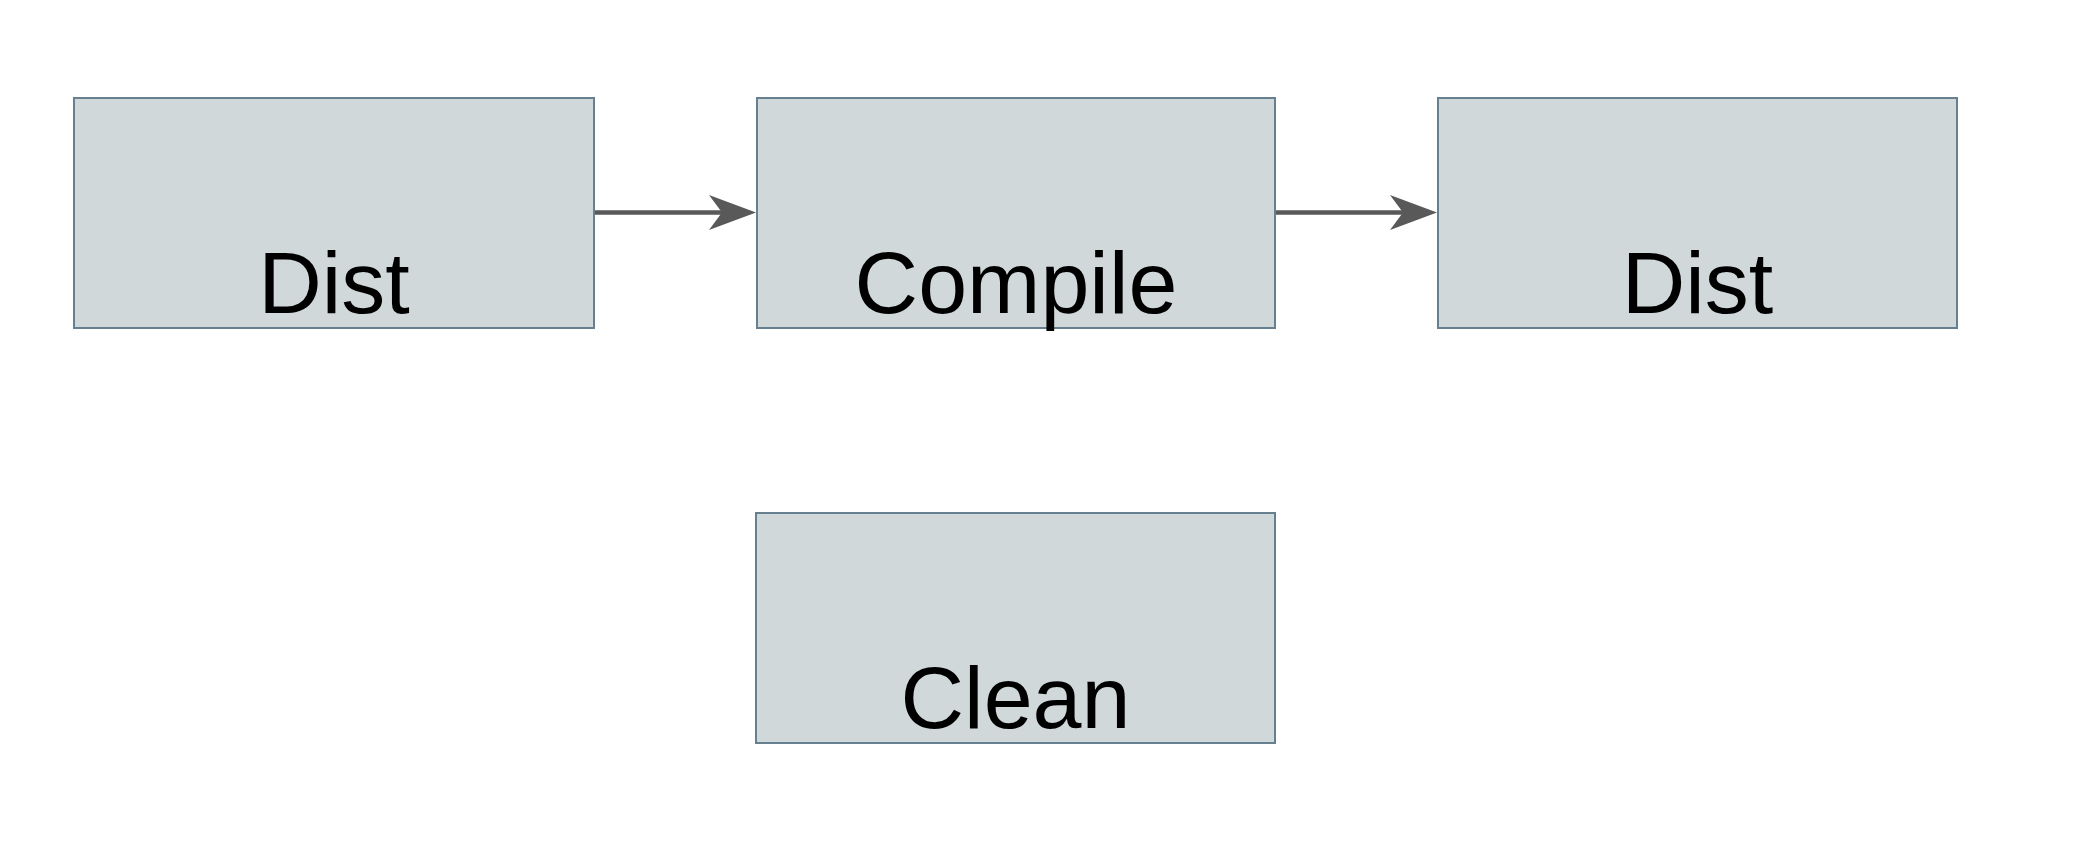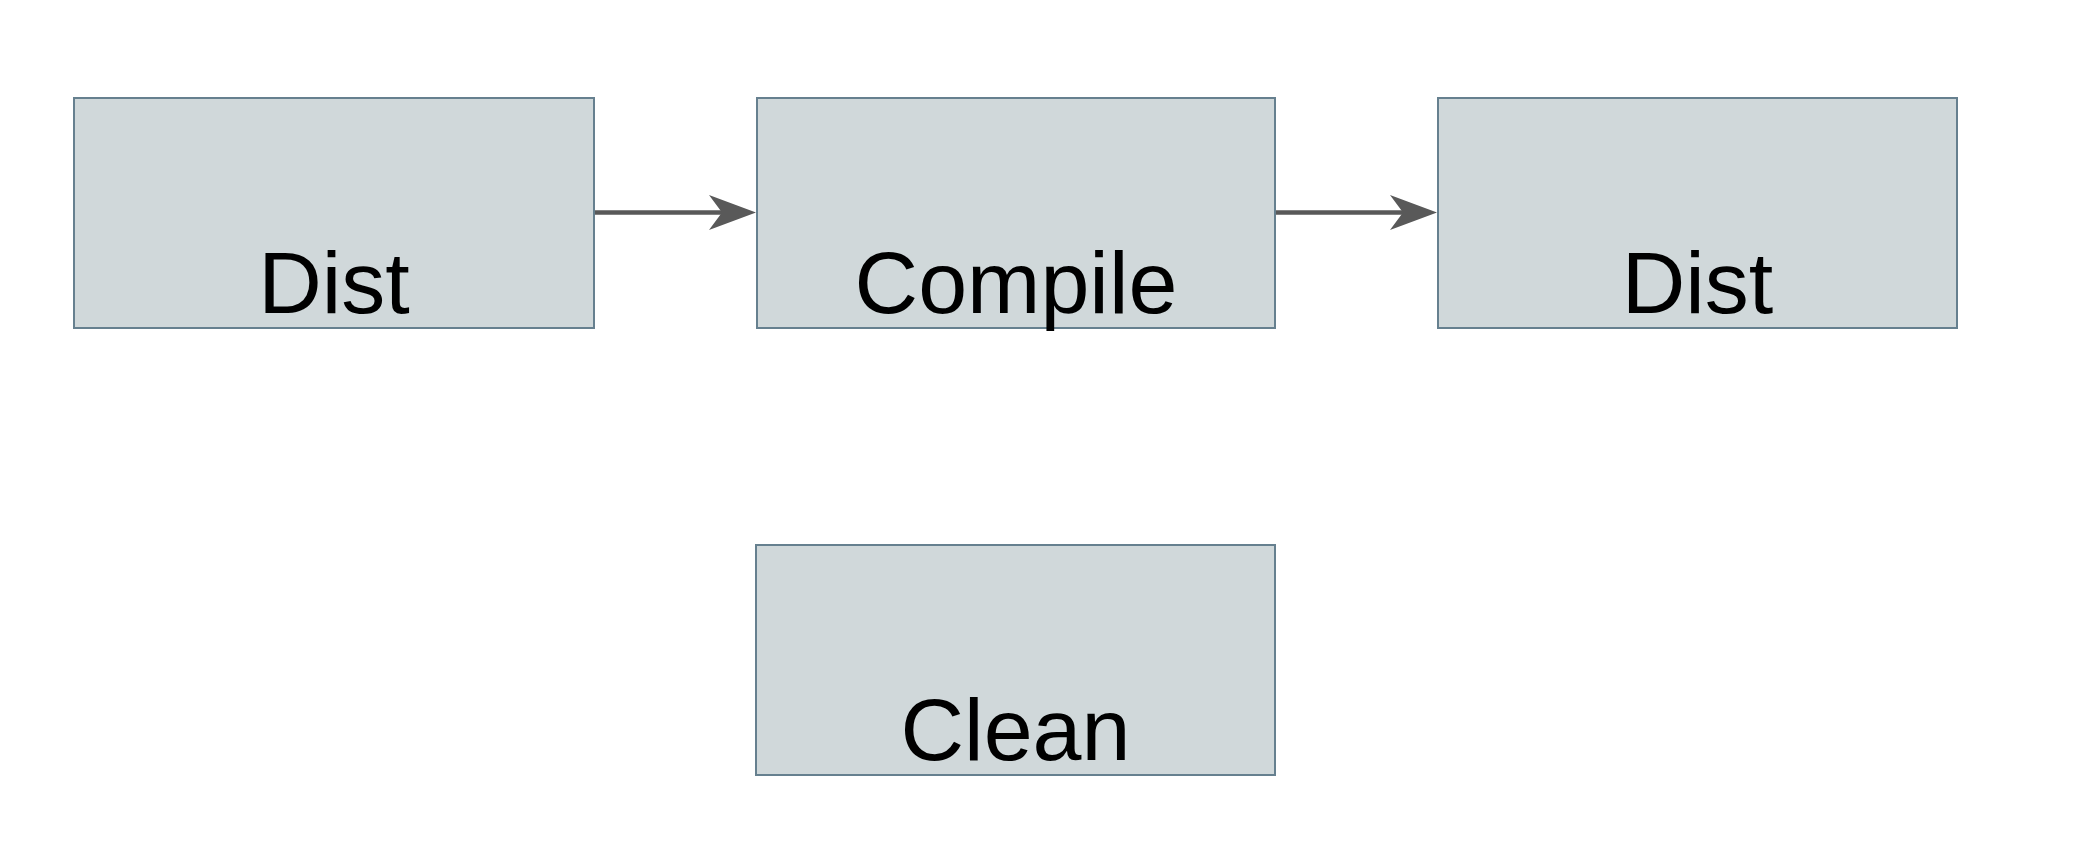--- a/index.html
+++ b/index.html
@@ -63,21 +63,21 @@
   </div>
 
   <div class="node" style="left:756px; top:97px; width:520px; height:232px;">
     <span class="node-label">Compile</span>
   </div>
 
   <div class="node" style="left:1437px; top:97px; width:521px; height:232px;">
     <span class="node-label">Dist</span>
   </div>
 
-  <div class="node" style="left:755px; top:512px; width:521px; height:232px;margin-top:32px;">
+  <div class="node" style="left:755px; top:512px; width:521px; height:232px;">
     <span class="node-label">Clean</span>
   </div>
 
   <svg class="edge" style="left:595px; top:190px;" width="161" height="45" viewBox="0 0 161 45">
     <line class="shaft" x1="0" y1="22.5" x2="128" y2="22.5"></line>
     <polygon class="head" points="114,5 161,22.5 114,40 127,22.5"></polygon>
   </svg>
 
   <svg class="edge" style="left:1276px; top:190px;" width="161" height="45" viewBox="0 0 161 45">
     <line class="shaft" x1="0" y1="22.5" x2="128" y2="22.5"></line>

